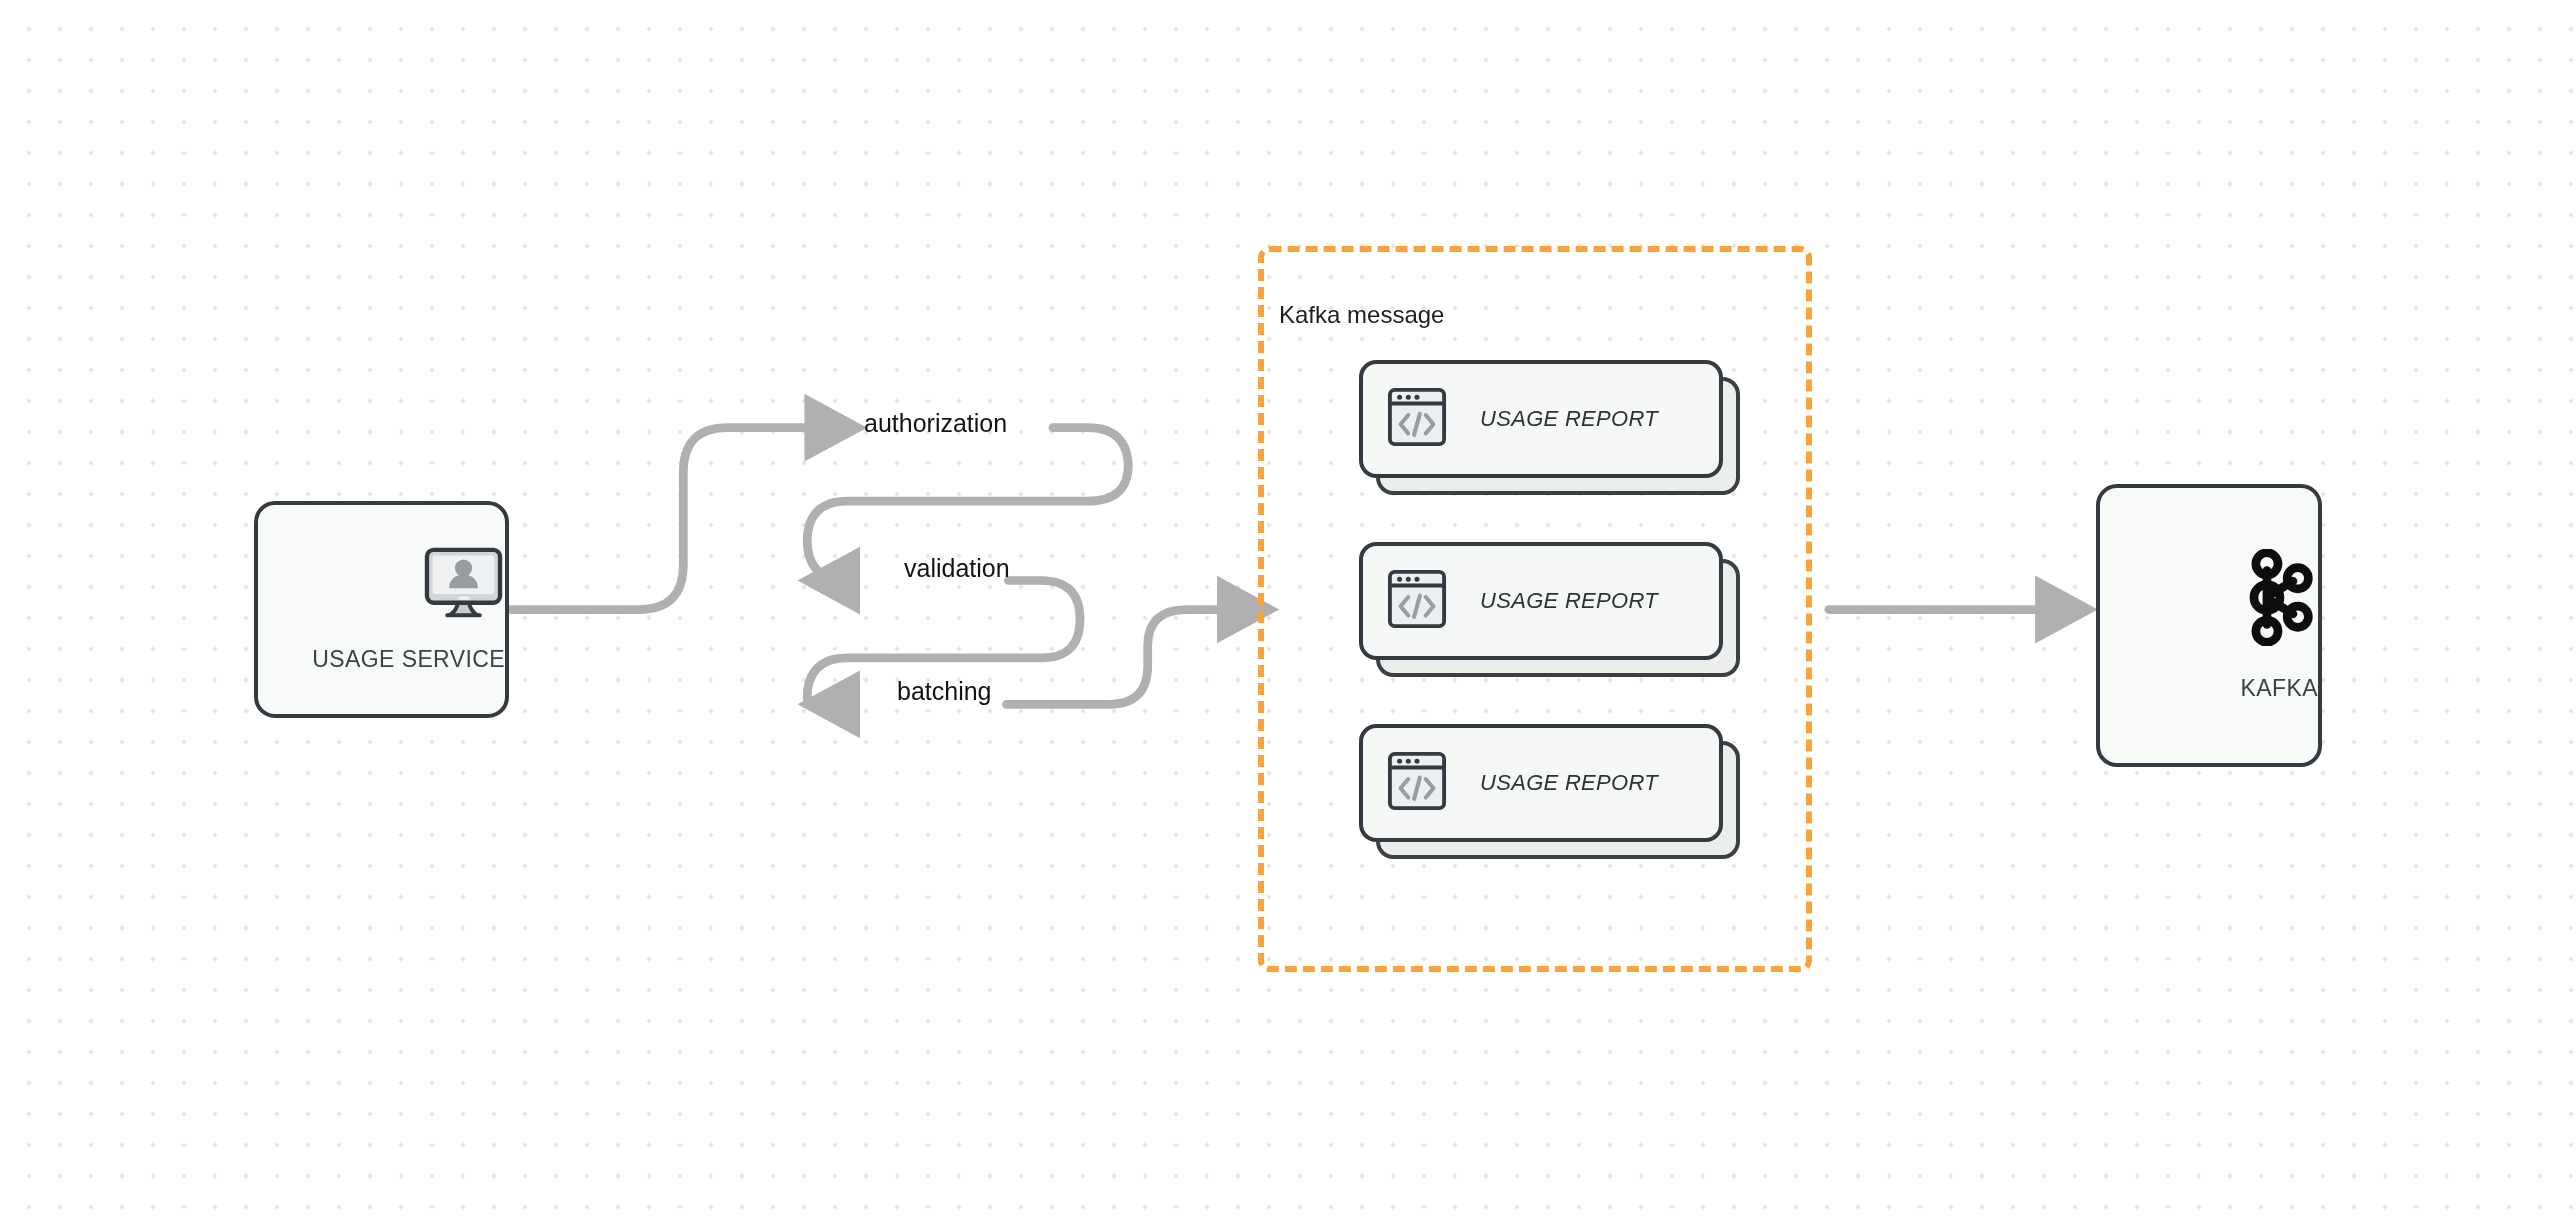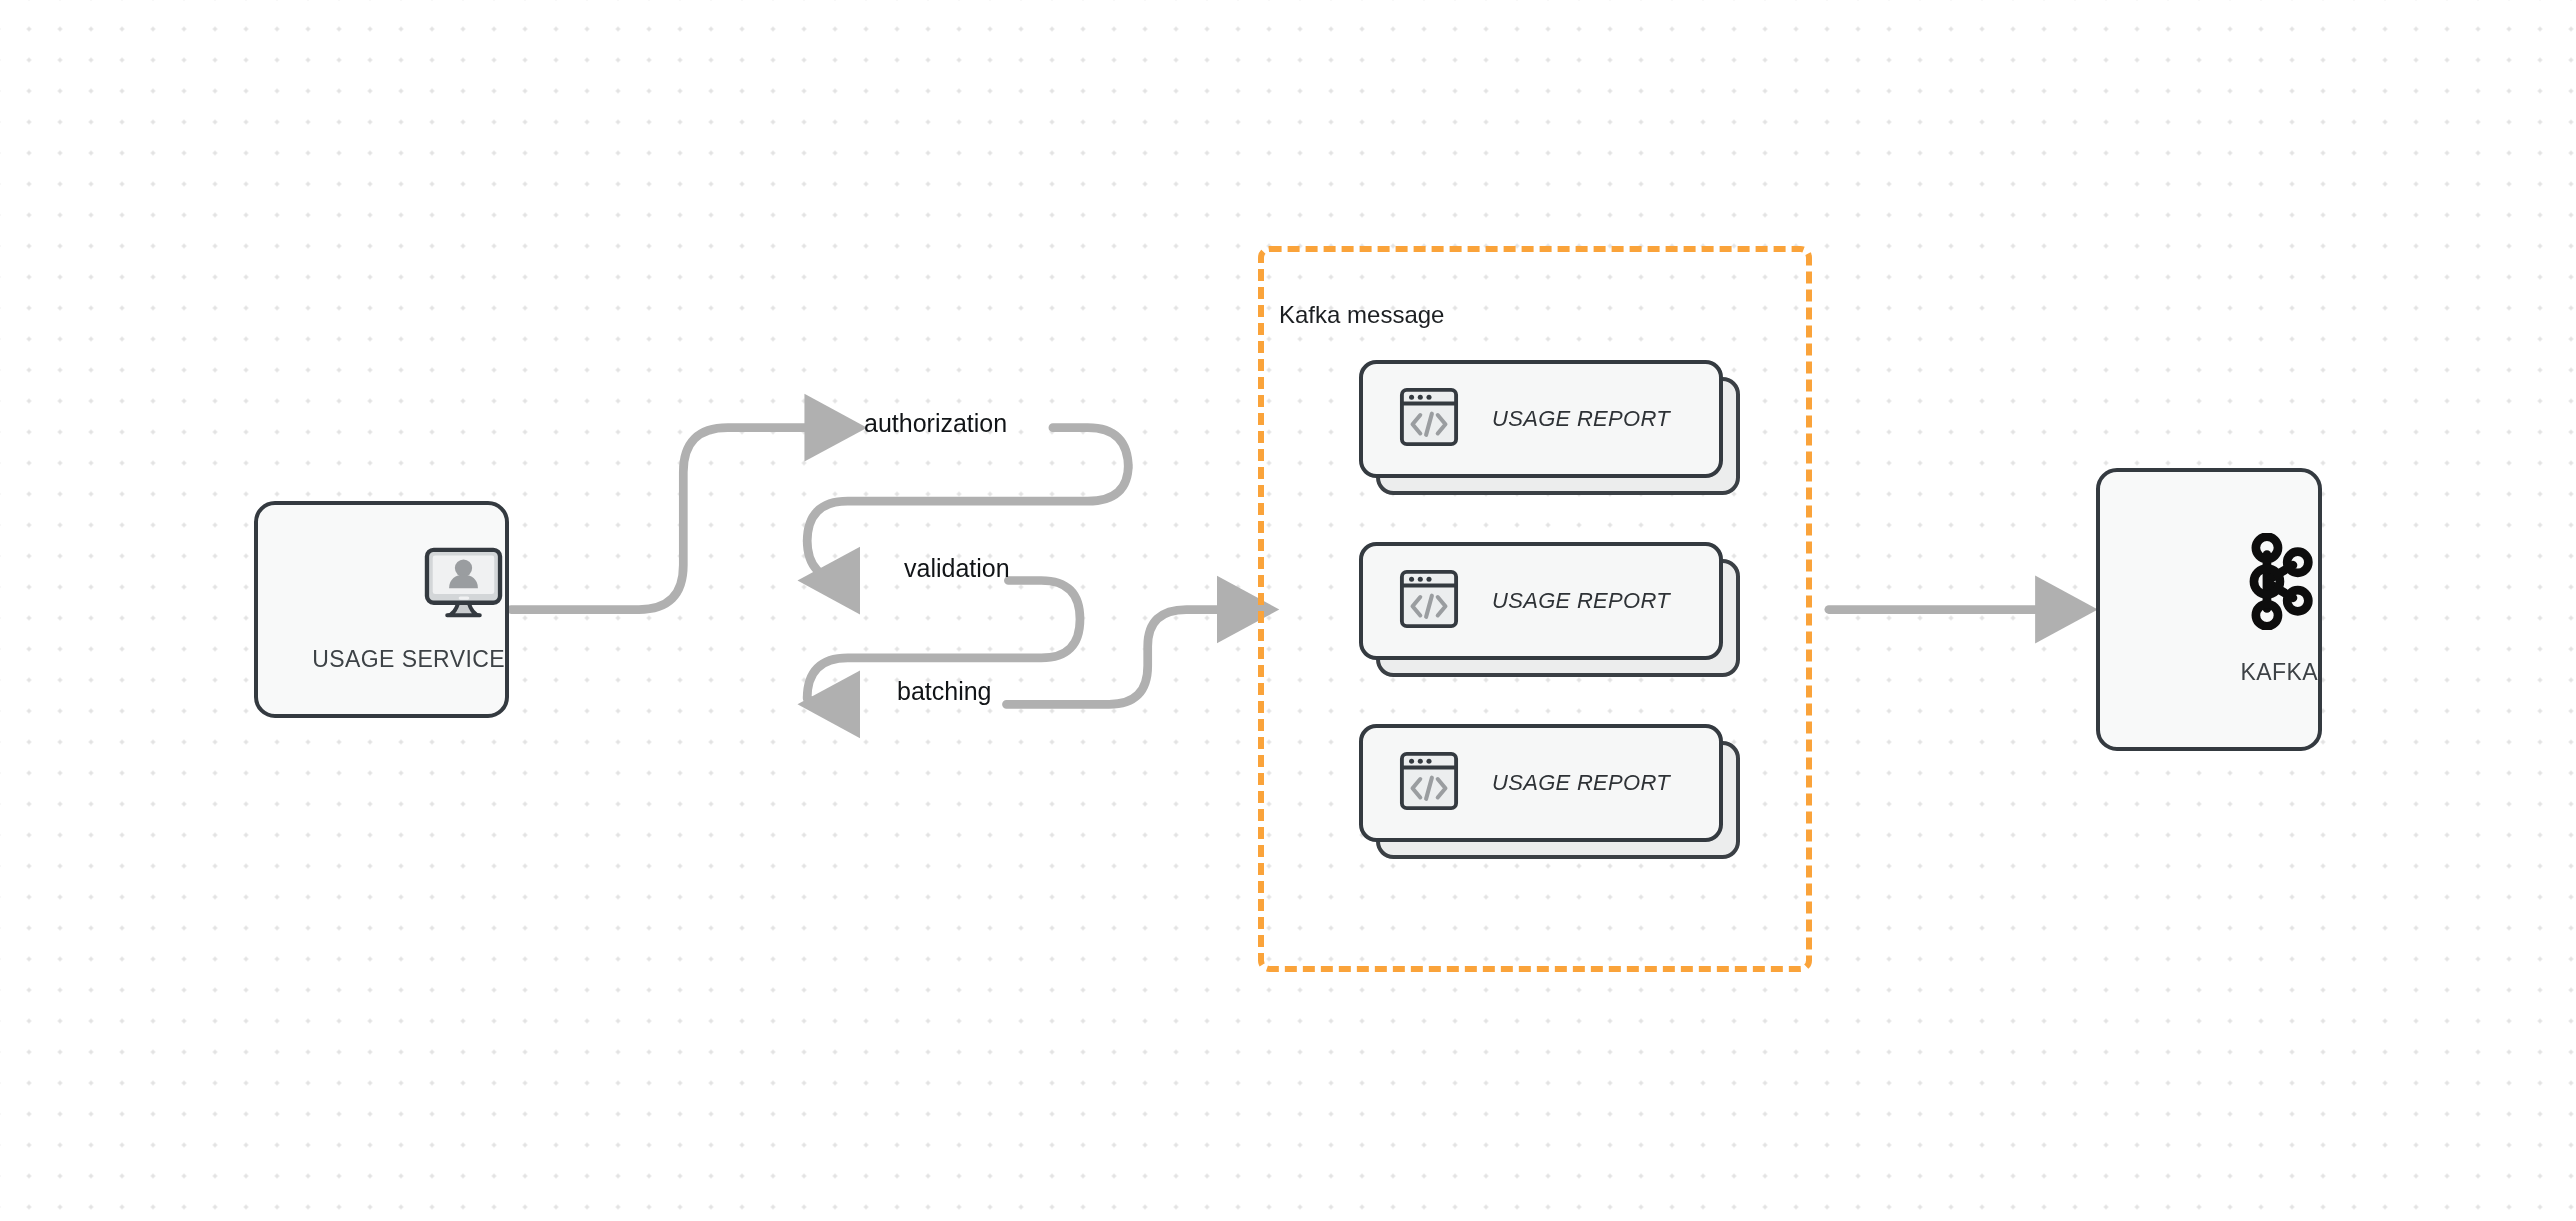--- a/index.html
+++ b/index.html
@@ -44,21 +44,21 @@
   
   #usage-service {
     left: 254px; top: 501px;
     width: 255px; height: 217px;
   }
   #usage-service .icon-wrap { margin-bottom: 19.4px; }
   #usage-service .node-label { margin-top: 1.9px; }
 
   
   #kafka-node {
-    left: 2096px; top: 468px;
+    left: 2096px; top: 484px;
     width: 226px; height: 283px;
   }
   #kafka-node .icon-wrap { margin-bottom: 25px; }
 
   
   #kafka-message-group {
     position: absolute;
     left: 1258px; top: 246px;
     width: 554px; height: 726px;
     border: 6.8px dashed #faa33a;
@@ -89,21 +89,21 @@
   .report-front {
     position: absolute;
     left: 0; top: 0;
     width: 364px; height: 118px;
     background: #f6f7f7;
     border: 4.8px solid #343a40;
     border-radius: 17.4px;
     display: flex;
     flex-direction: row;
     align-items: center;
-    padding-left: 36px;
+    padding-left: 24px;
   }
   .report-front .report-text {
     font-size: 22px;
     font-style: italic;
     color: #2e3236;
     letter-spacing: 0.3px;
     margin-left: 33px;
     white-space: nowrap;
   }
   #report-1 { left: 1359px; top: 360px; }

